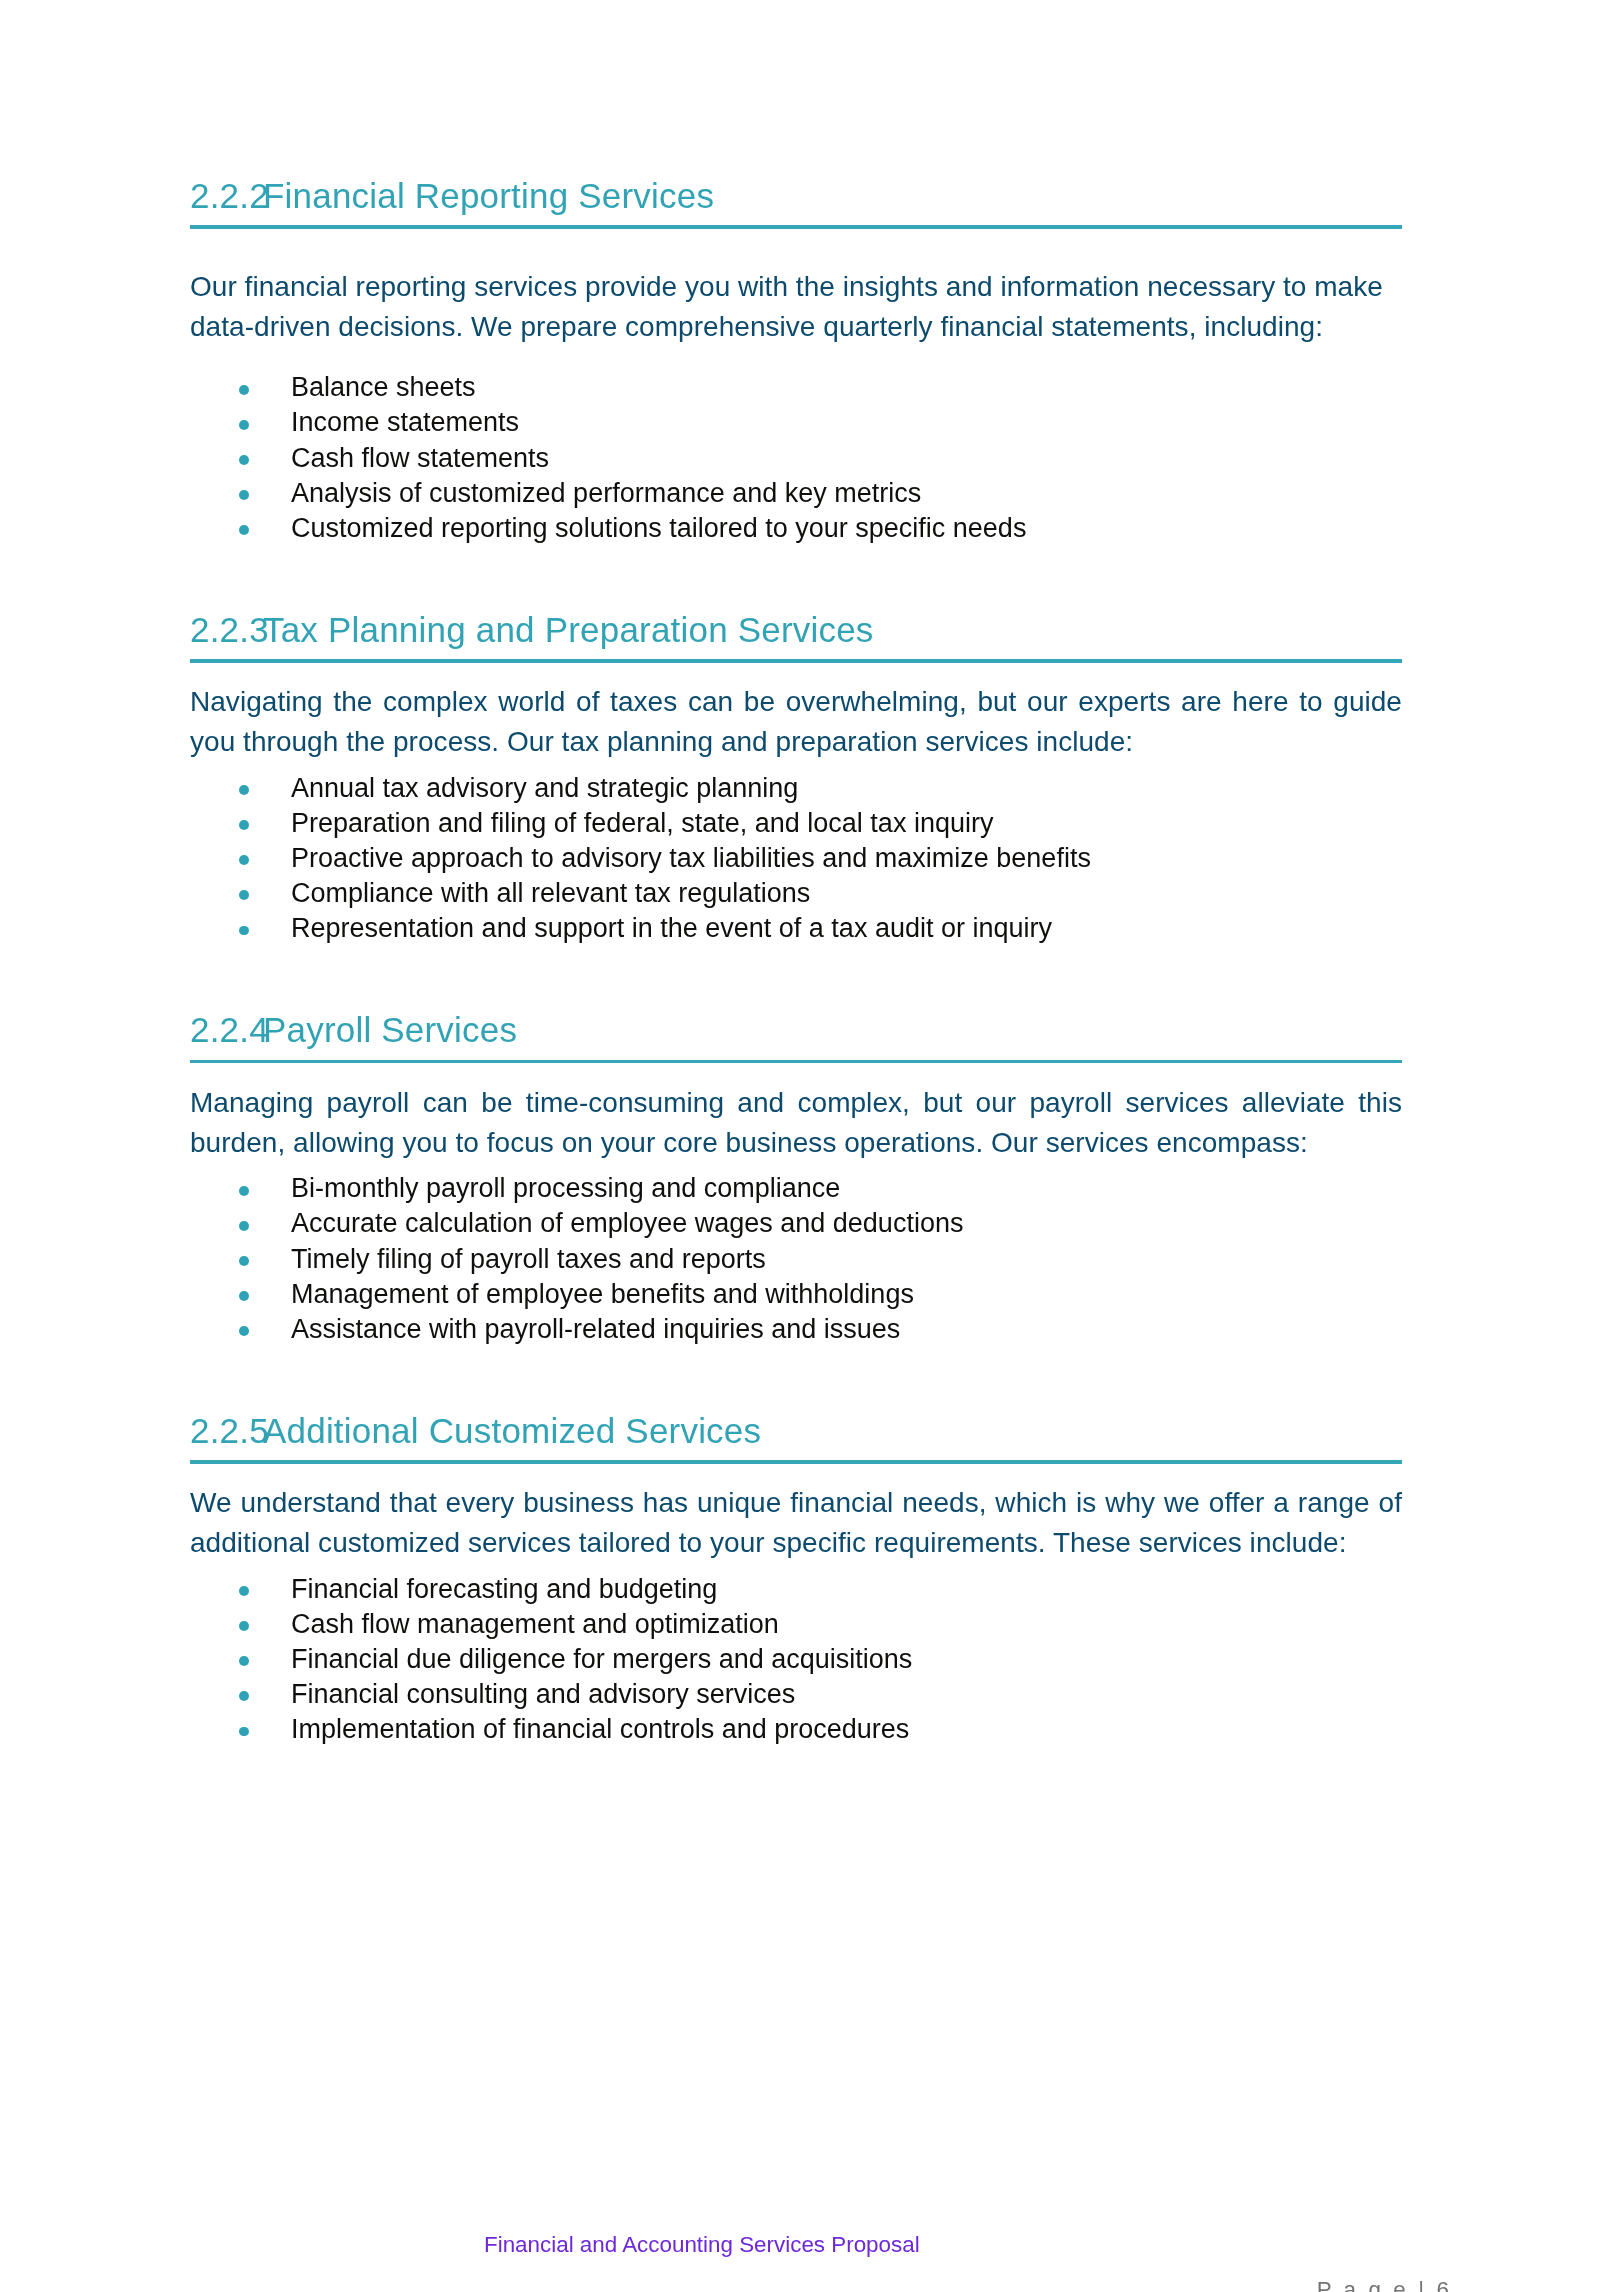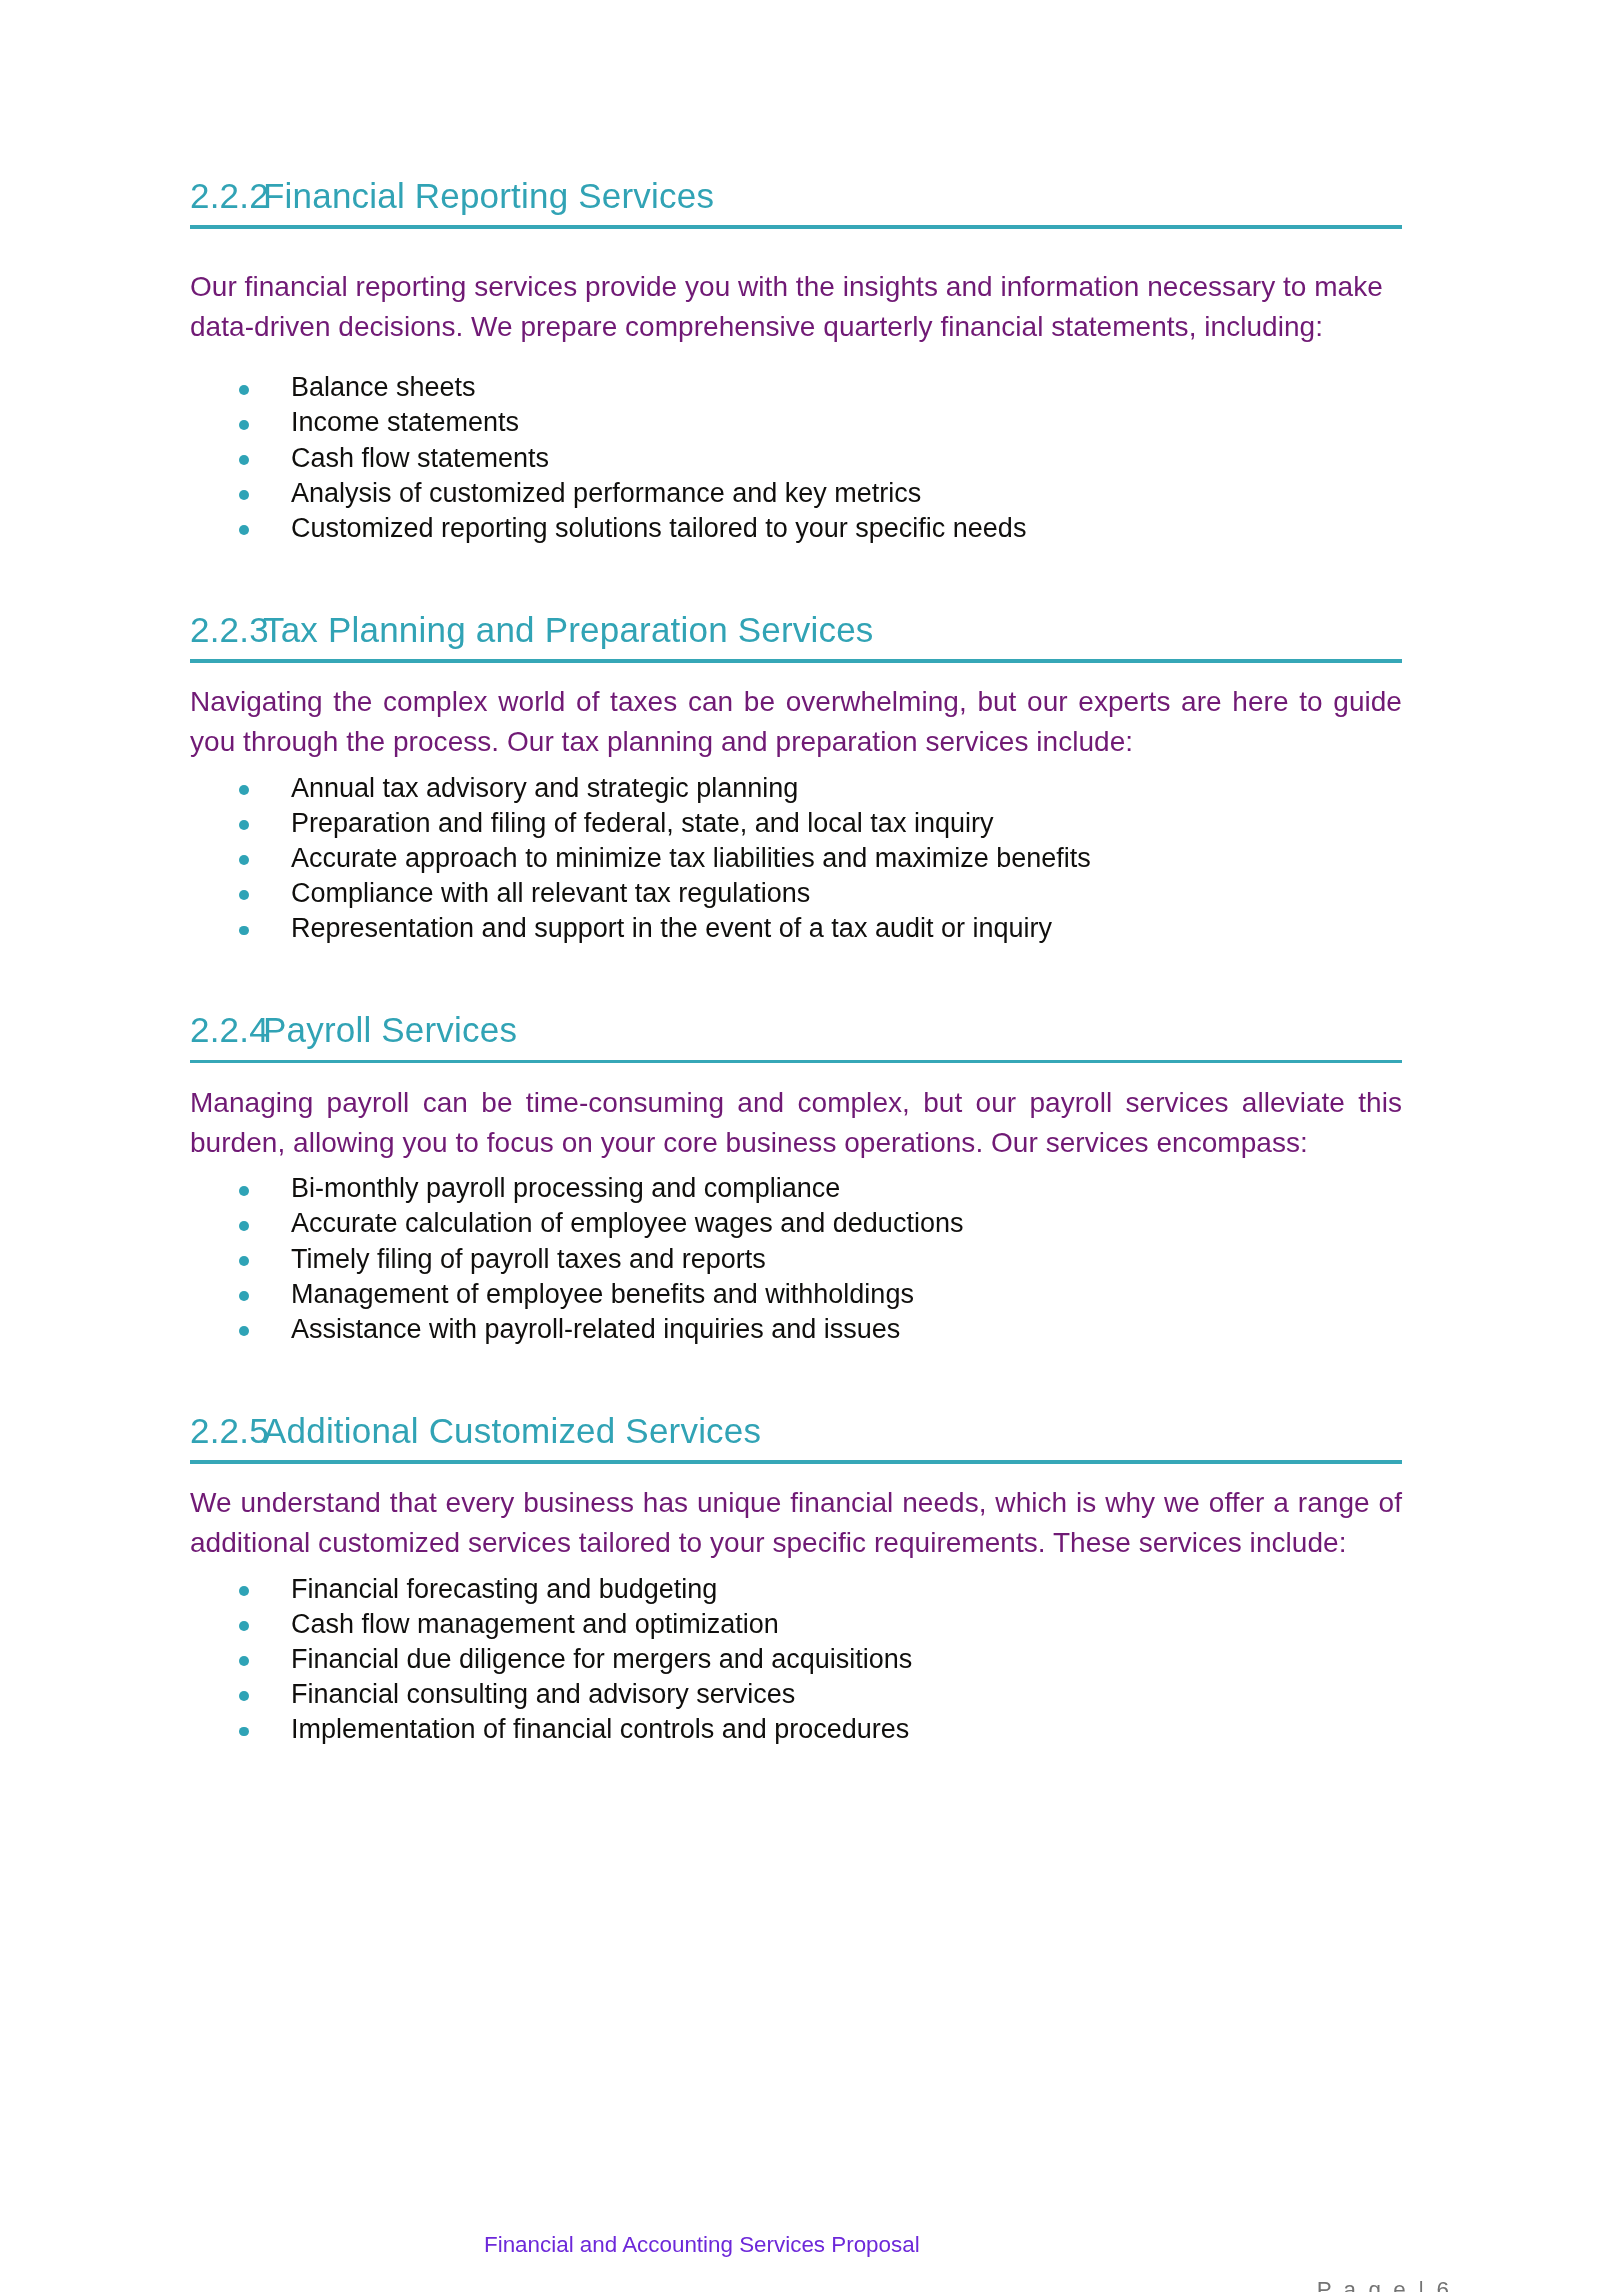--- a/index.html
+++ b/index.html
@@ -48,21 +48,21 @@
   }
   .heading-rule {
     height: 3.6px;
     background: #36A7B7;
     width: 100%;
     margin-bottom: 0;
   }
 
   
   .para {
-    color: #701a75;
+    color: #0c4a6e;
     font-size: 28px;
     line-height: 1.42;
     margin: 0;
     text-align: left;
     letter-spacing: 0.04px;
   }
   .para.justify {
     text-align: justify;
     text-justify: inter-word;
   }
@@ -160,21 +160,21 @@
         <span class="num">2.2.3</span>
         <span class="title">Tax Planning and Preparation Services</span>
       </div>
       <div class="heading-rule"></div>
       <div class="sp-h2para-tight"></div>
       <p class="para justify">Navigating the complex world of taxes can be overwhelming, but our experts are here to guide you through the process. Our tax planning and preparation services include:</p>
       <div class="sp-para2list-tight"></div>
       <ul class="bullets li-gap-med">
         <li><span class="dot"></span><span>Annual tax advisory and strategic planning</span></li>
         <li><span class="dot"></span><span>Preparation and filing of federal, state, and local tax inquiry</span></li>
-        <li><span class="dot"></span><span>Accurate approach to minimize tax liabilities and maximize benefits</span></li>
+        <li><span class="dot"></span><span>Proactive approach to advisory tax liabilities and maximize benefits</span></li>
         <li><span class="dot"></span><span>Compliance with all relevant tax regulations</span></li>
         <li><span class="dot"></span><span>Representation and support in the event of a tax audit or inquiry</span></li>
       </ul>
     </div>
 
     <div class="sp-list2head-big"></div>
 
     <div class="section">
       <div class="heading">
         <span class="num">2.2.4</span>

